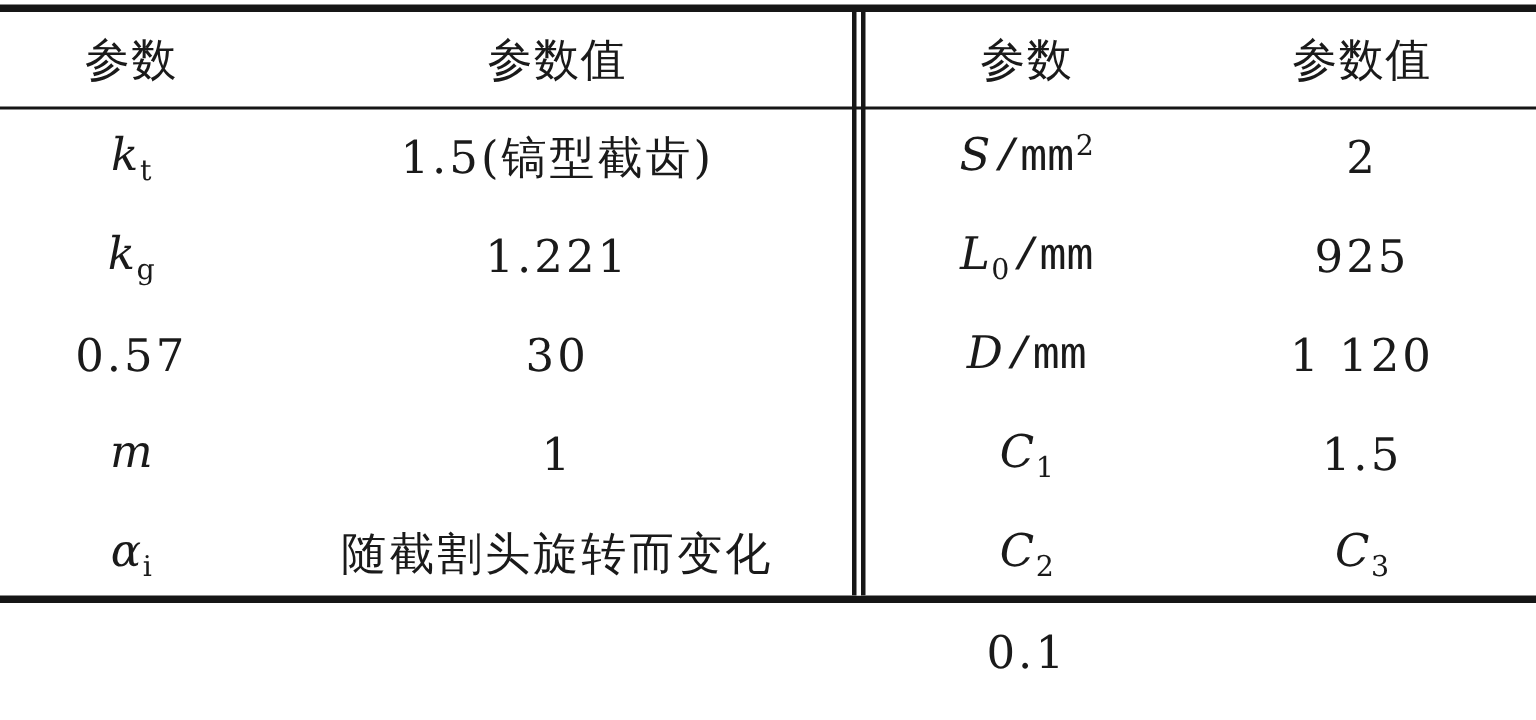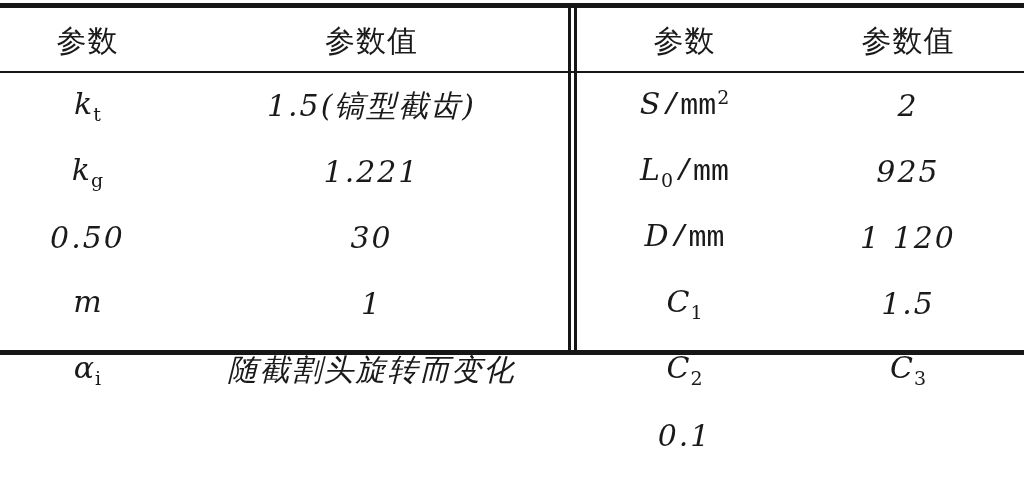--- a/index.html
+++ b/index.html
@@ -4,21 +4,21 @@
 <style>
   * { margin:0; padding:0; box-sizing:border-box; }
   html,body { width:1024px; height:480px; background:#ffffff; overflow:hidden; }
   body {
     font-family:"DejaVu Serif","Liberation Serif",serif;
     color:#1a1a1a;
   }
   .table-wrap {
     position:relative;
     margin-top:3px;
-    height:352px;
+    height:399px;
     border-top:5px solid #161616;
     border-bottom:5px solid #161616;
     display:flex;
     background:#ffffff;
   }
   .hline {
     position:absolute;
     top:63px; left:0;
     width:100%; height:2px;
     background:#161616;
@@ -37,21 +37,21 @@
   .half.right { flex:1; grid-template-columns:215px 1fr; }
   .cell {
     display:flex;
     align-items:center;
     justify-content:center;
     font-size:30px;
     line-height:1;
     white-space:nowrap;
   }
   .header-cell { font-size:30px; letter-spacing:1px; }
-  .value { letter-spacing:2px;font-style:italic; }
+  .value { letter-spacing:2px; }
   .pwrap { display:inline; }
   .var  { font-style:italic; }
   .sub  { font-size:19px; vertical-align:-7px; margin-left:1px; font-style:normal; }
   .sup  { font-size:19px; vertical-align:10px; margin-left:1px; font-style:normal; }
   .unit { font-style:normal; margin-left:2px;font-family:Liberation Mono, monospace; }
   .sub:empty, .sup:empty, .unit:empty { margin:0; }
 </style>
 </head>
 <body>
 
@@ -65,21 +65,21 @@
     <div class="cell param">
         <span class="pwrap"><span class="var">k</span><span class="sub">t</span><span class="unit"></span><span class="sup"></span></span>
       </div>
     <div class="cell value">1.5(镐型截齿)</div>
 
     <div class="cell param">
         <span class="pwrap"><span class="var">k</span><span class="sub">g</span><span class="unit"></span><span class="sup"></span></span>
       </div>
     <div class="cell value">1.221</div>
 
-    <div class="cell value">0.50</div>
+    <div class="cell value">0.57</div>
 
     <div class="cell value">30</div>
 
     <div class="cell param">
         <span class="pwrap"><span class="var">m</span><span class="sub"></span><span class="unit"></span><span class="sup"></span></span>
       </div>
     <div class="cell value">1</div>
 
     <div class="cell param">
         <span class="pwrap"><span class="var">α</span><span class="sub">i</span><span class="unit"></span><span class="sup"></span></span>

